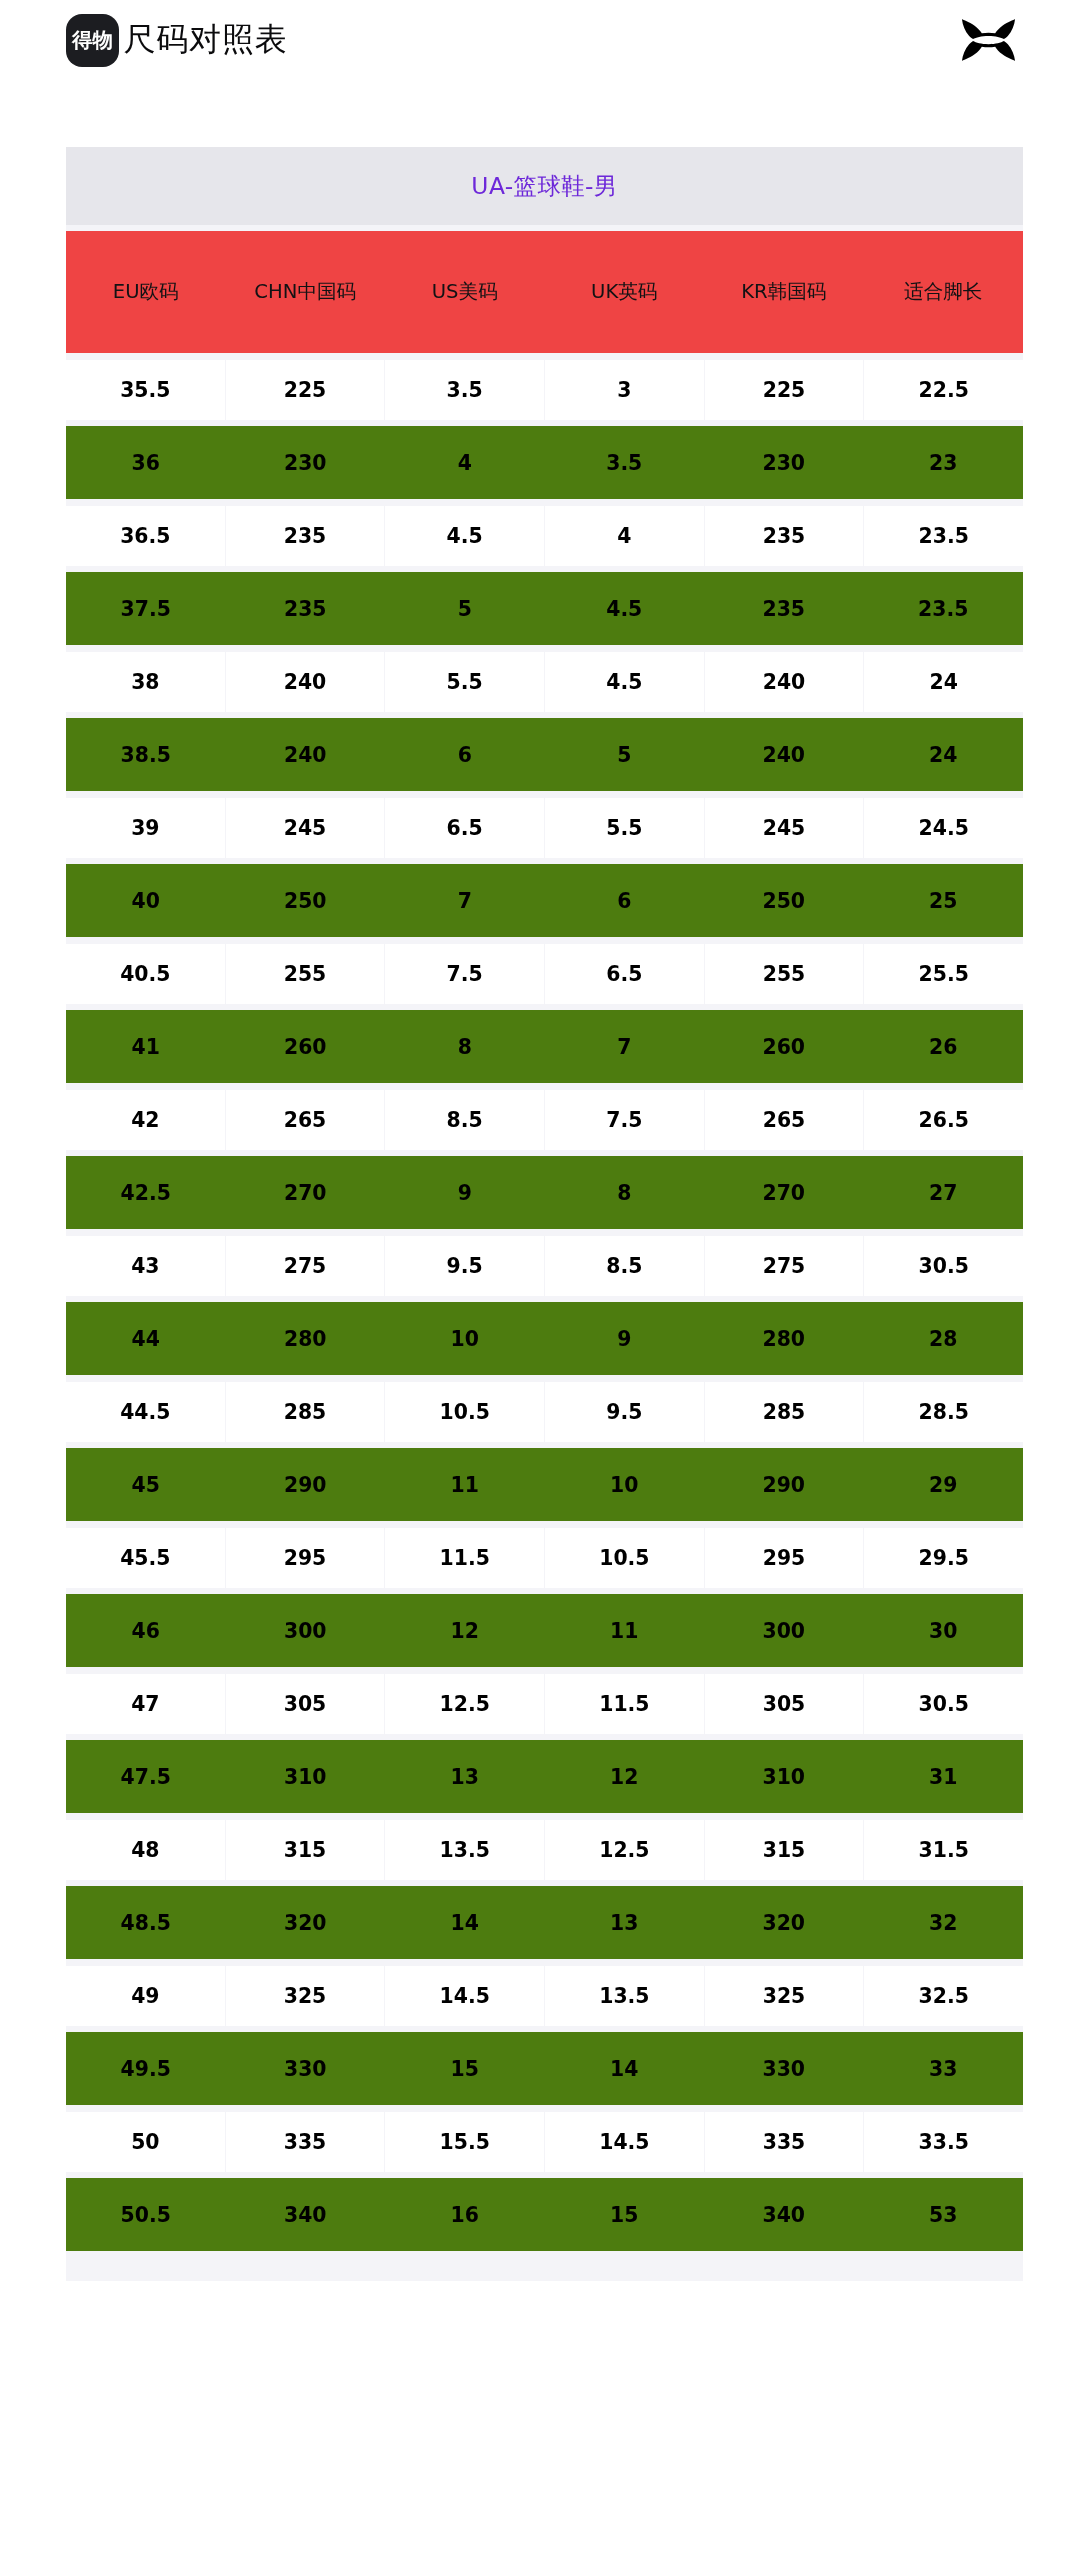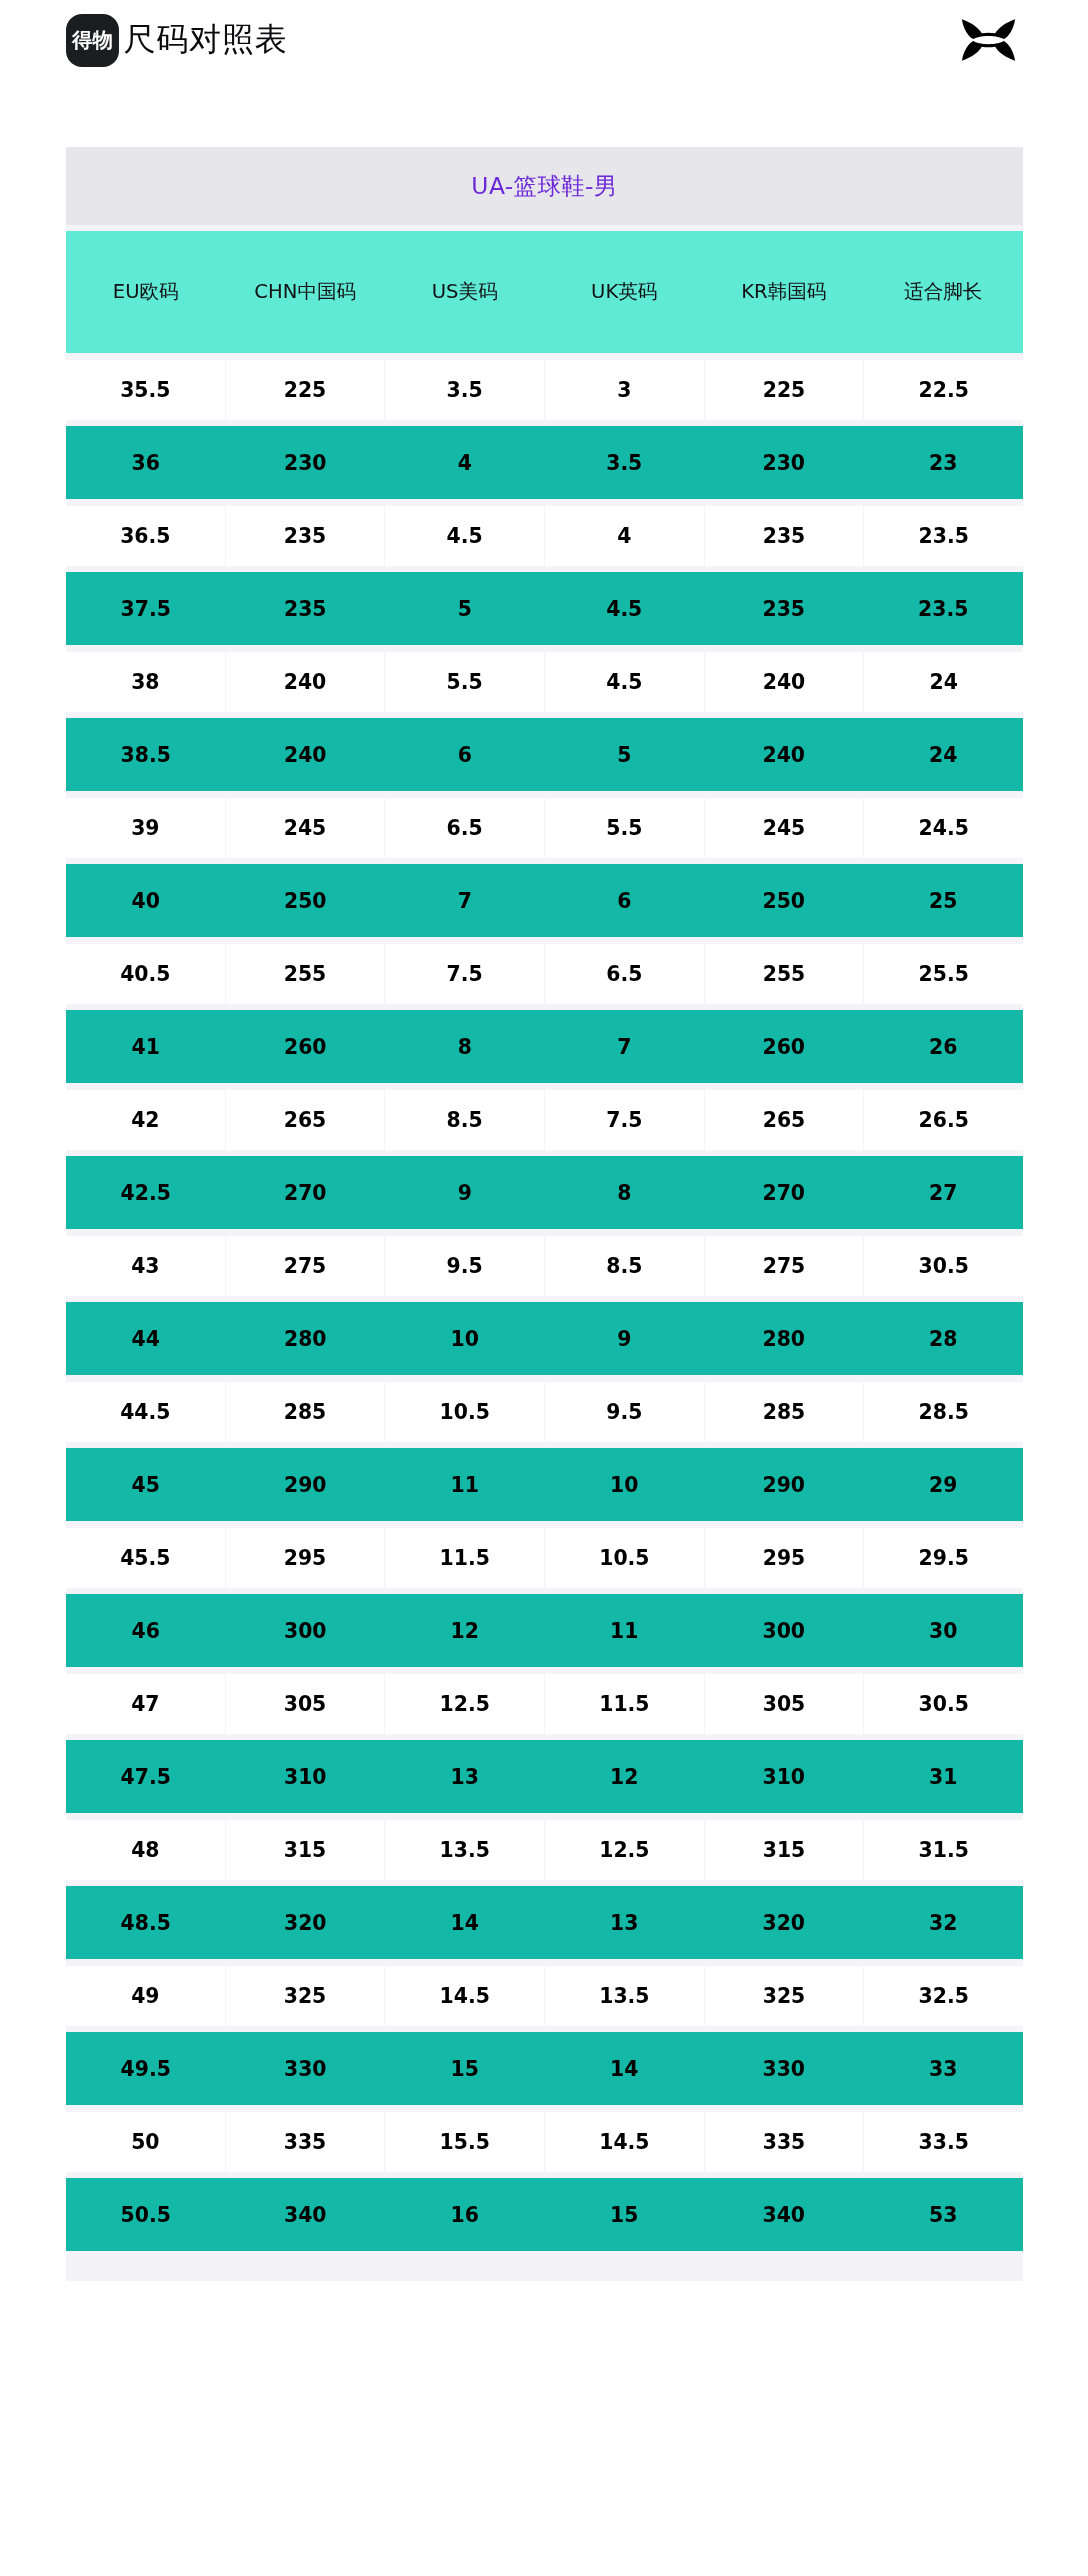--- a/index.html
+++ b/index.html
@@ -43,30 +43,30 @@
     height:78px;background:#e6e6eb;
     display:flex;align-items:center;justify-content:center;
   }
   .title-bar span{
     font-size:23.4px;color:#6d28d9;font-weight:400;letter-spacing:0.4px;
     font-family:"DejaVu Sans","Liberation Sans",sans-serif;
   }
   .grid-body{background:#f4f4f8;padding-top:6px;padding-bottom:30px;}
 
   .row{display:flex;width:957px;}
-  .row.shade{background:#14b8a6;}
+  .row.shade{background:#4d7c0f;}
 
   .cell{
     flex:1 1 0;min-width:0;
     display:flex;align-items:center;justify-content:center;
     text-align:center;box-sizing:border-box;
   }
 
   
-  .head-row{height:122px;background:#5eead4;}
+  .head-row{height:122px;background:#ef4444;}
   .head-row .cell{
     font-size:19.6px;color:#121214;font-weight:400;line-height:1.55;
     padding:0 4.5px;
     font-family:"DejaVu Sans","Liberation Sans",sans-serif;
   }
 
   
   .data-row{height:73px;}
   .data-row .cell{
     font-size:20.4px;font-weight:700;color:#000000;

